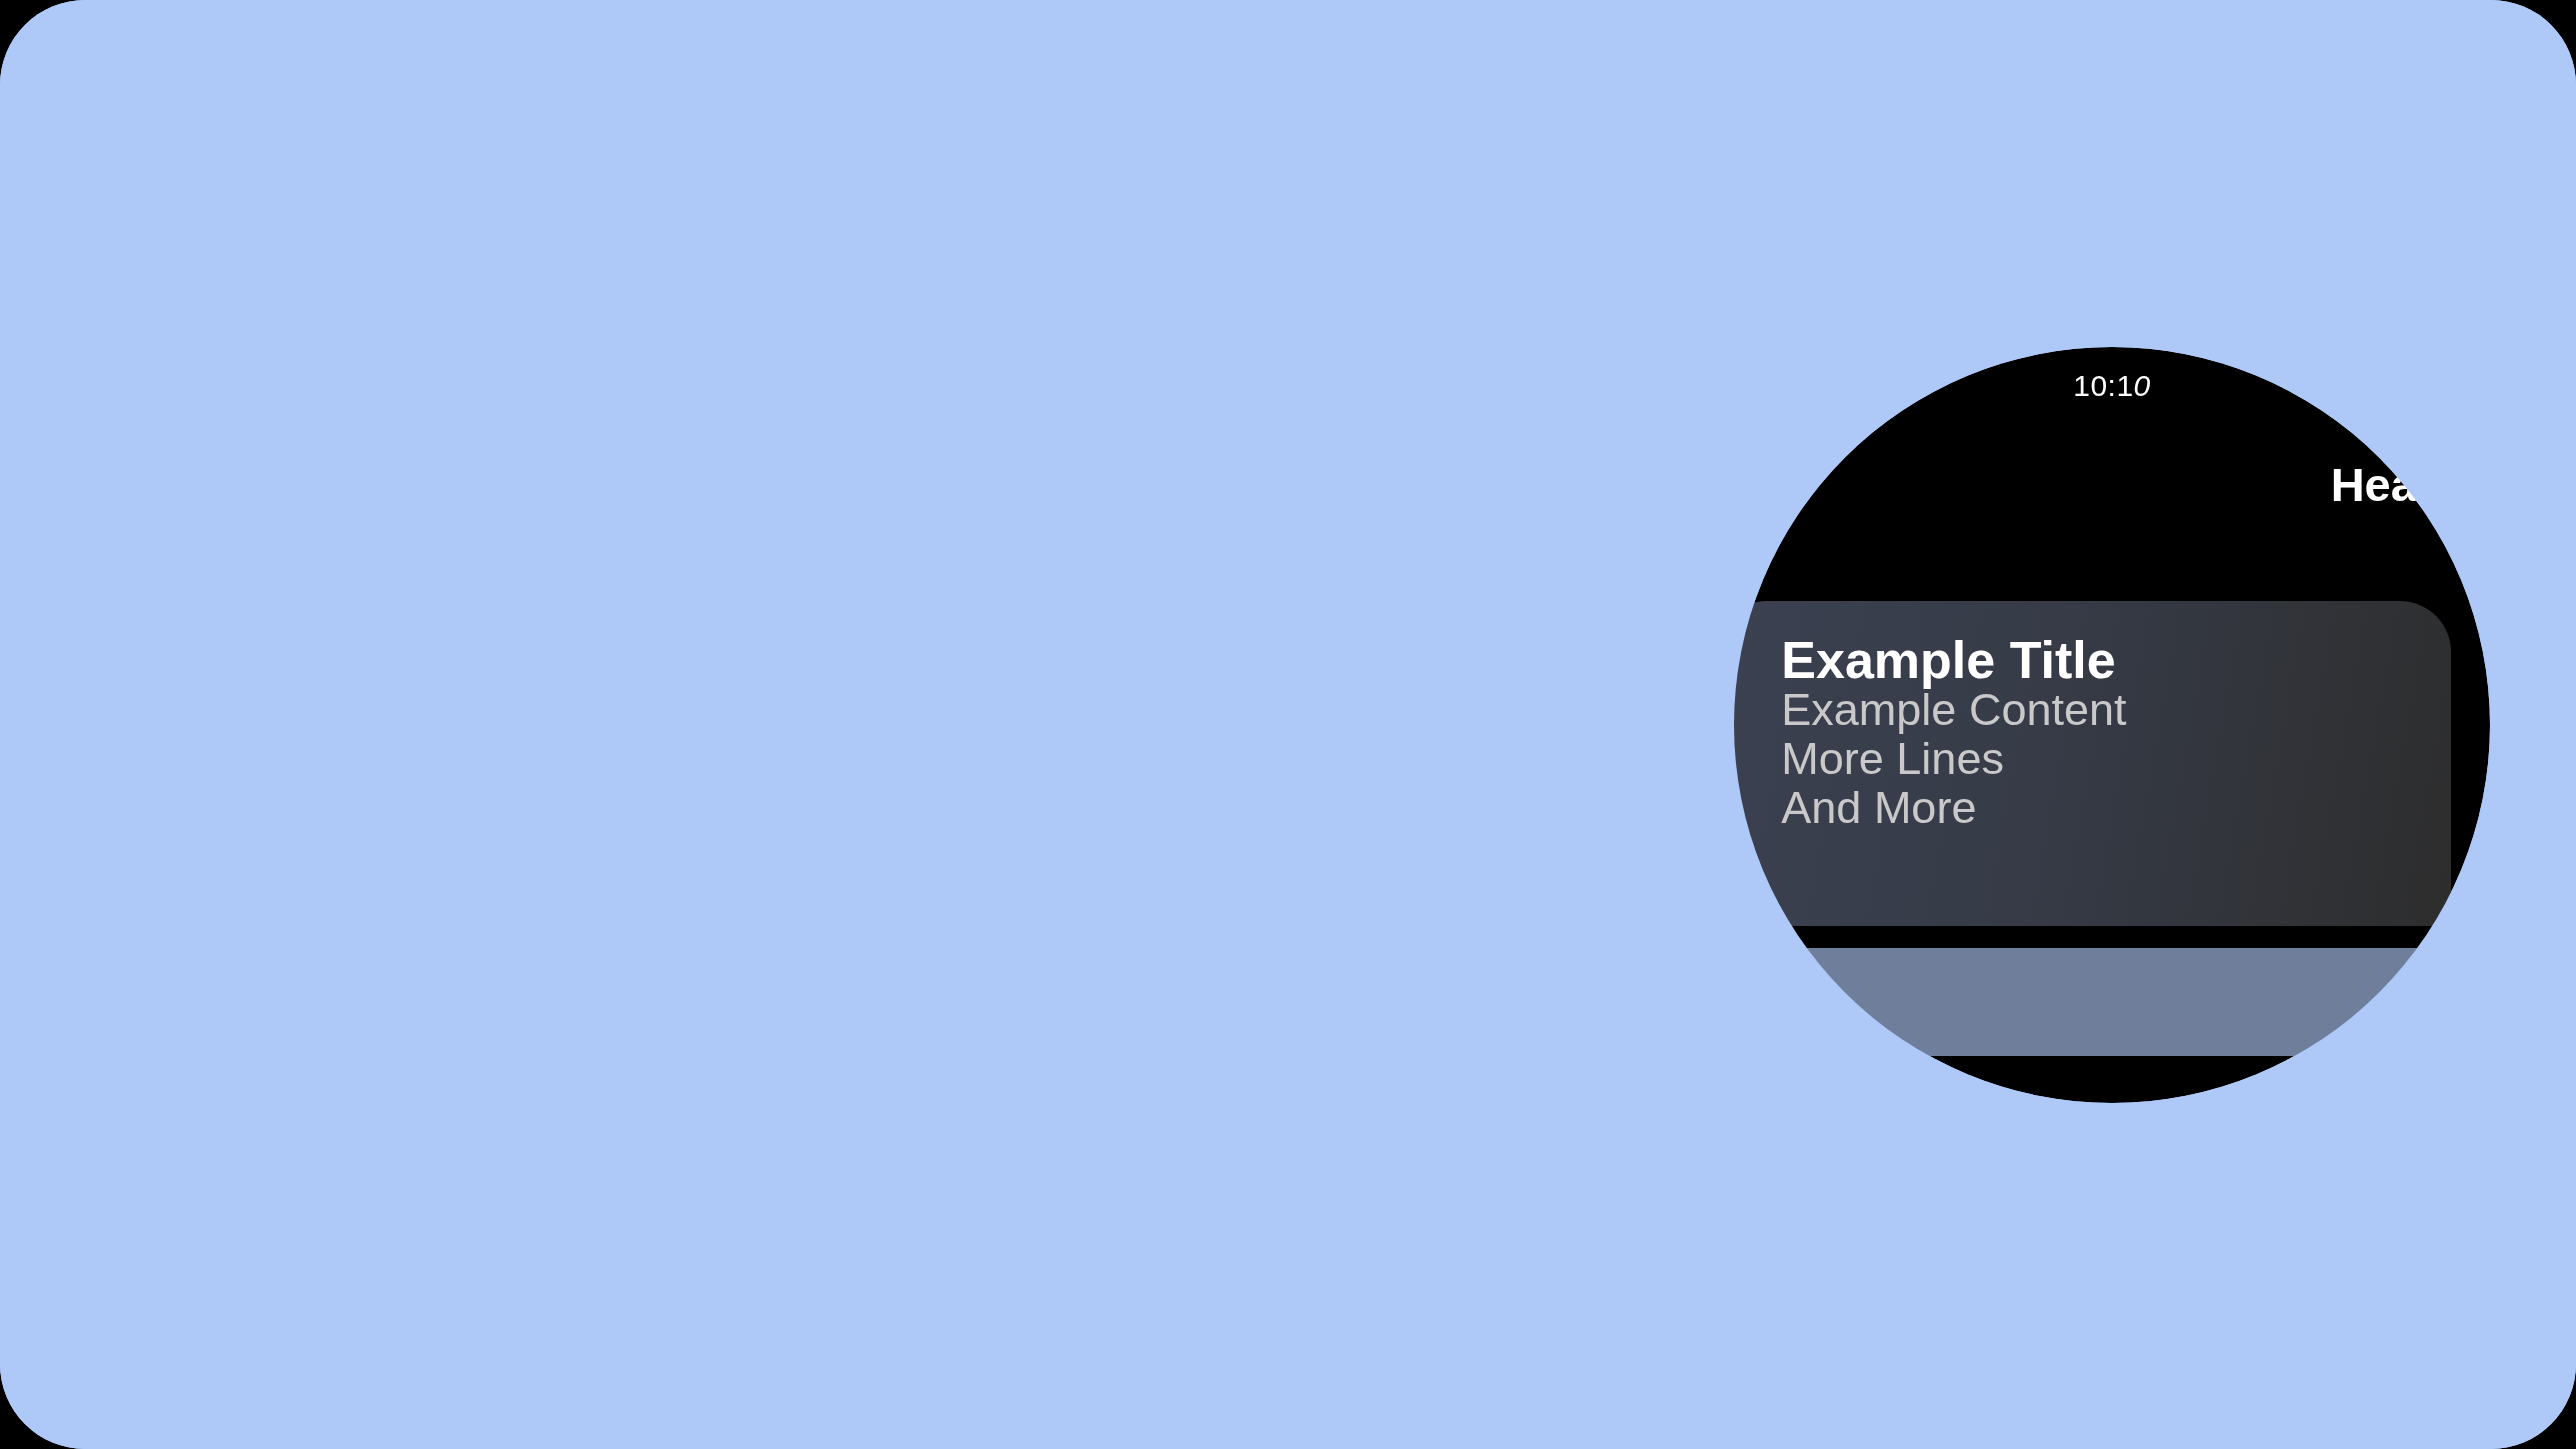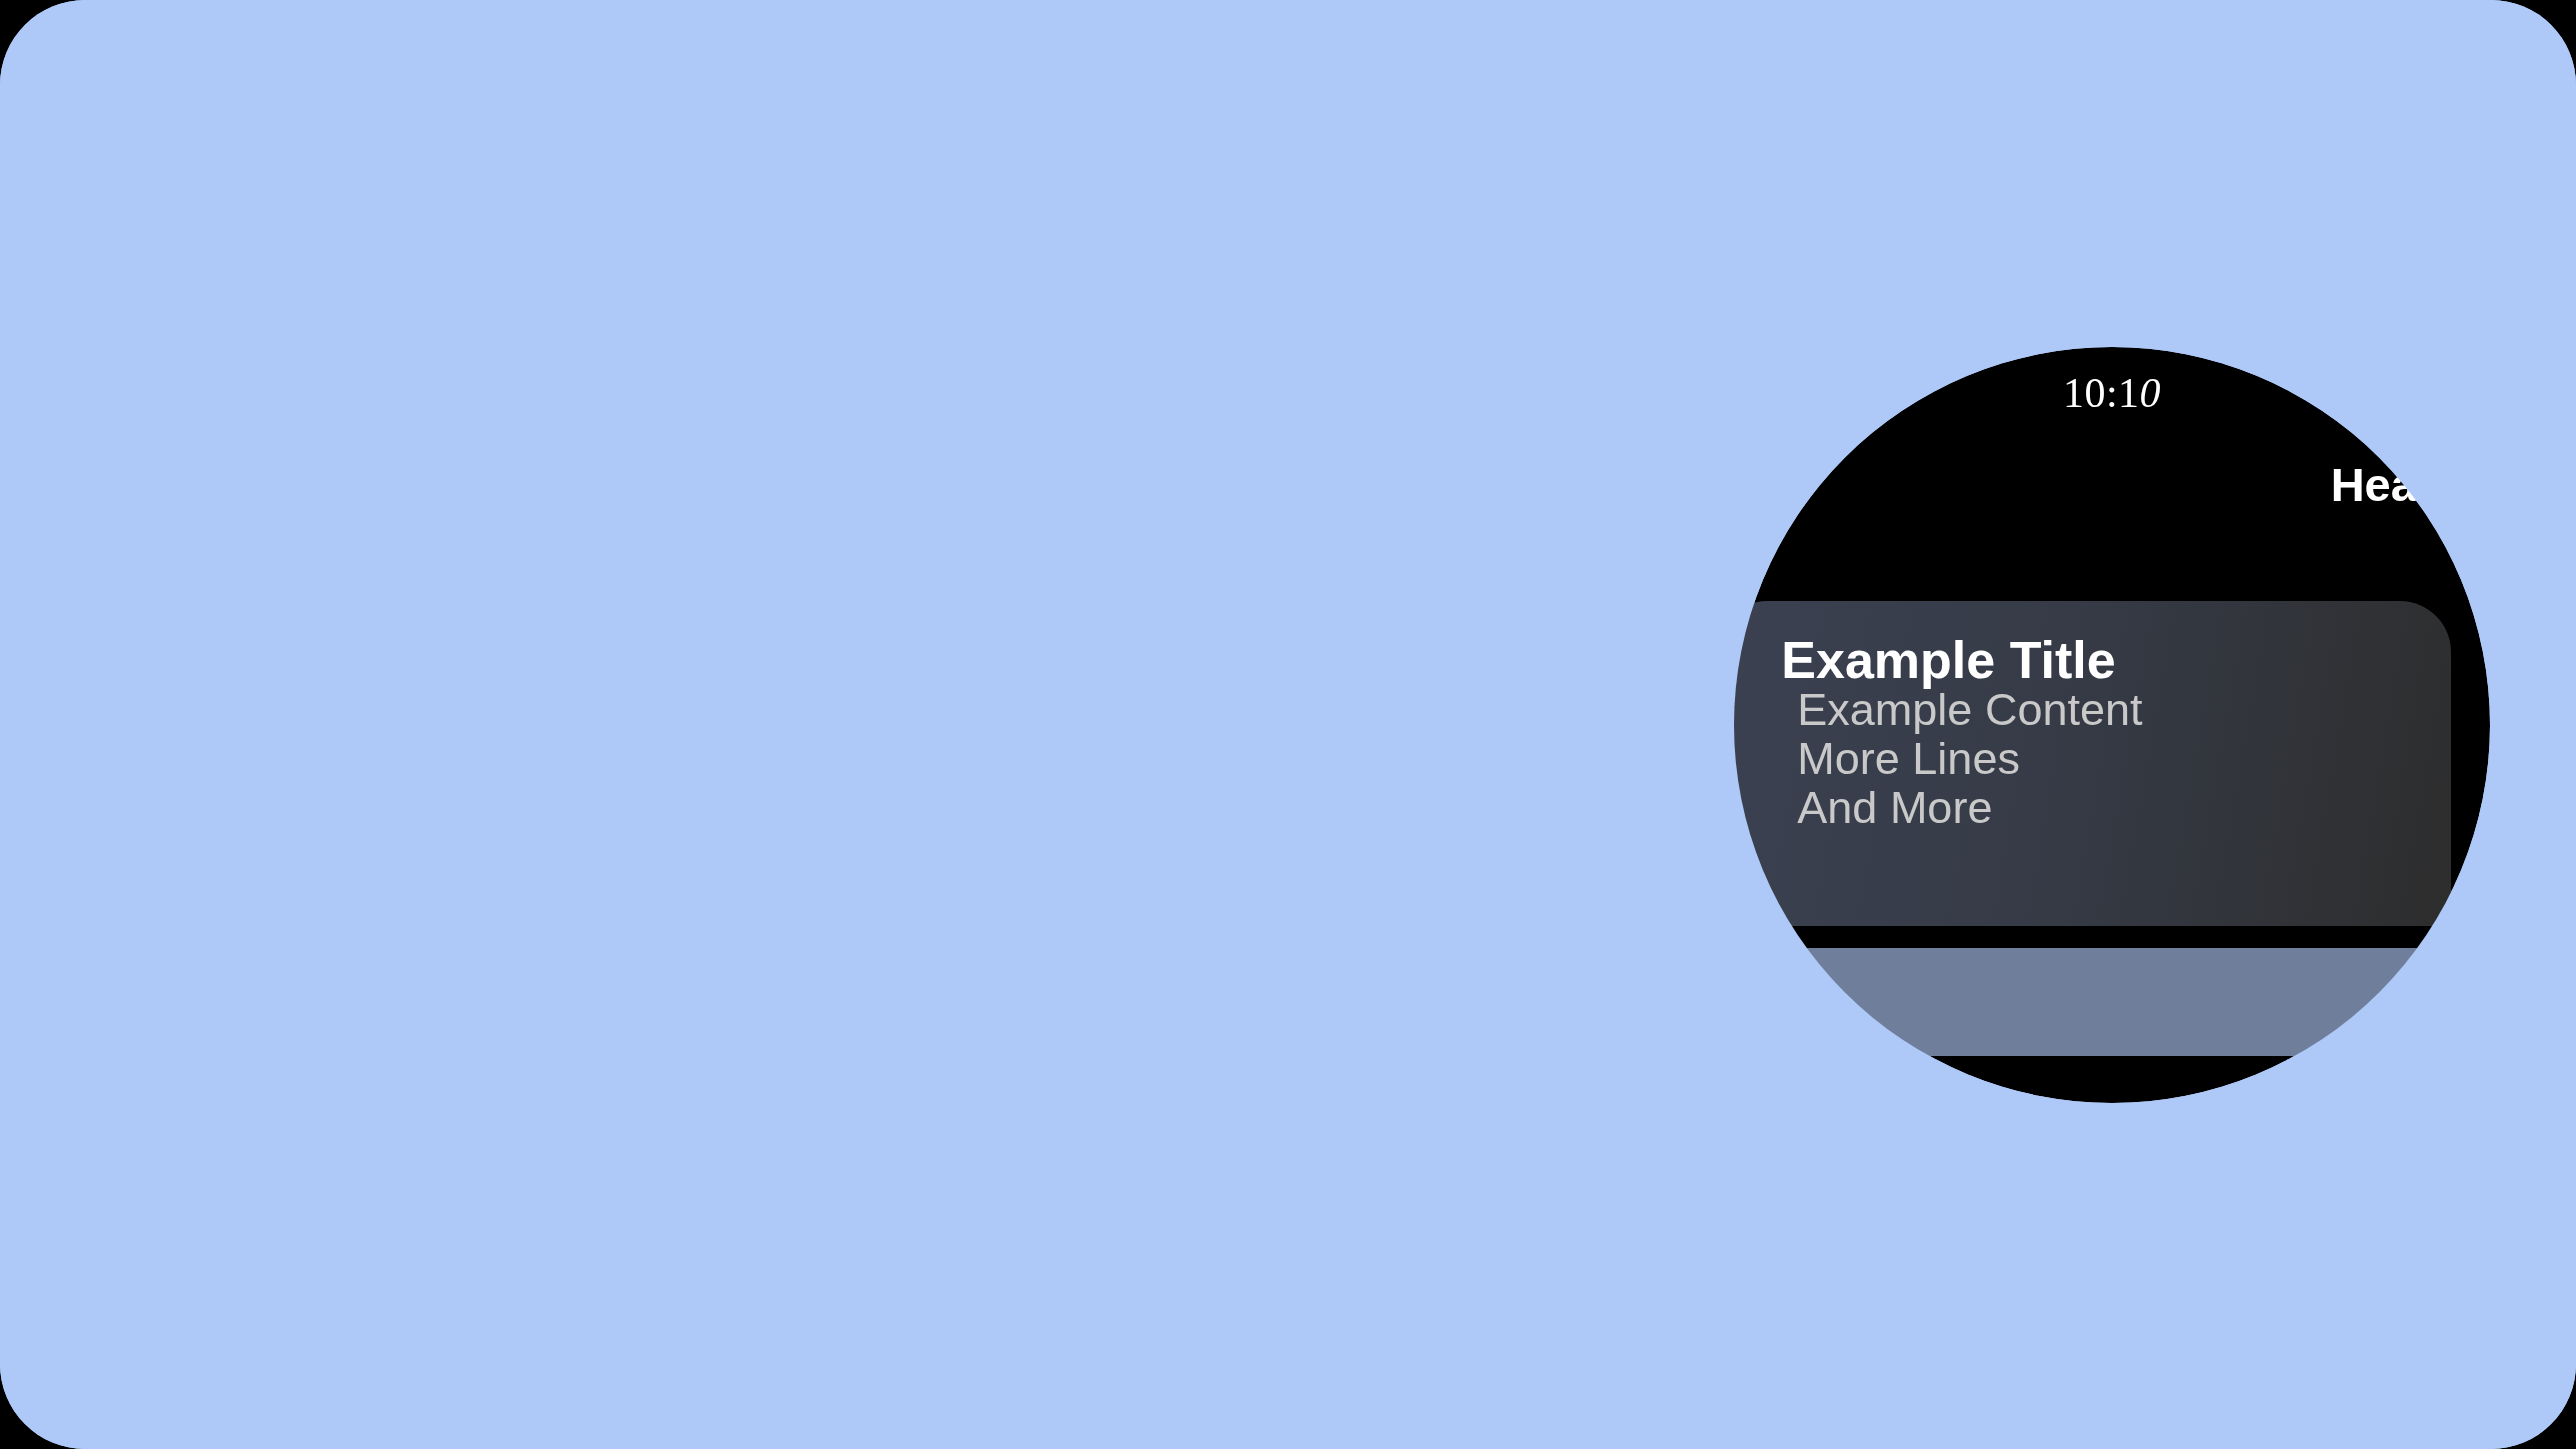--- a/index.html
+++ b/index.html
@@ -8,21 +8,21 @@
 
   #canvas{position:relative;width:2576px;height:1449px;
           background:#AEC9F7;border-radius:85px;overflow:hidden;}
 
   
   .watch{position:absolute;top:347px;width:756px;height:756px;}
   .face{position:absolute;inset:0;border-radius:50%;background:#000;overflow:hidden;}
   .face-overflow{position:absolute;inset:0;border-radius:50%;background:#000;}
 
   .time{position:absolute;top:21.7px;left:0;width:100%;text-align:center;
-        color:#fff;font-size:42px;font-weight:500;letter-spacing:0.5px;font-family:Liberation Serif, serif;}
+        color:#fff;font-size:30px;font-weight:500;letter-spacing:0.5px;}
   .time .it{font-style:italic;}
 
   
   #watch1{left:85px;}
   #w1-msg{position:absolute;top:111px;left:0;width:100%;text-align:center;
           color:#A8C7FA;font-size:45px;font-weight:bold;line-height:51px;
           white-space:pre-line;}
   #w1-btn{position:absolute;left:-9.8px;top:276px;width:719px;height:190px;
           background:#A8C7FA;border-radius:95px;
           display:flex;align-items:center;justify-content:center;
@@ -46,21 +46,21 @@
   #watch3{left:1734px;}
   #w3-header{position:absolute;top:110px;left:0;width:100%;text-align:right;
              color:#fff;font-size:47px;font-weight:bold;}
   
   #w3-card{position:absolute;left:-17.7px;top:254px;width:735px;height:325px;
            border-radius:51px 51px 0 0;
            background:linear-gradient(100deg,#3B4151 0%,#363B47 45%,#2D2D2D 100%);
            overflow:hidden;cursor:pointer;}
   #w3-card-inner{position:absolute;left:65px;top:35px;right:17.7px;}
   #w3-card-title{color:#ffffff;font-size:52px;font-weight:bold;line-height:49px;}
-  #w3-card-lines{color:#C9C9C9;font-size:45px;line-height:49px;white-space:pre-line;margin-left:16px;}
+  #w3-card-lines{color:#C9C9C9;font-size:45px;line-height:49px;white-space:pre-line;}
   
   #w3-strip{position:absolute;left:-17.7px;top:579px;width:735px;height:21.7px;background:#000;}
   #w3-gutter{position:absolute;left:-17.7px;top:601px;width:735px;height:108px;
              background:#6E7E9B;}
   
   #w3-mask{position:absolute;inset:0;border-radius:50%;pointer-events:none;
            box-shadow:0 0 0 9846px #AEC9F7;}
 </style>
 </head>
 <body>

